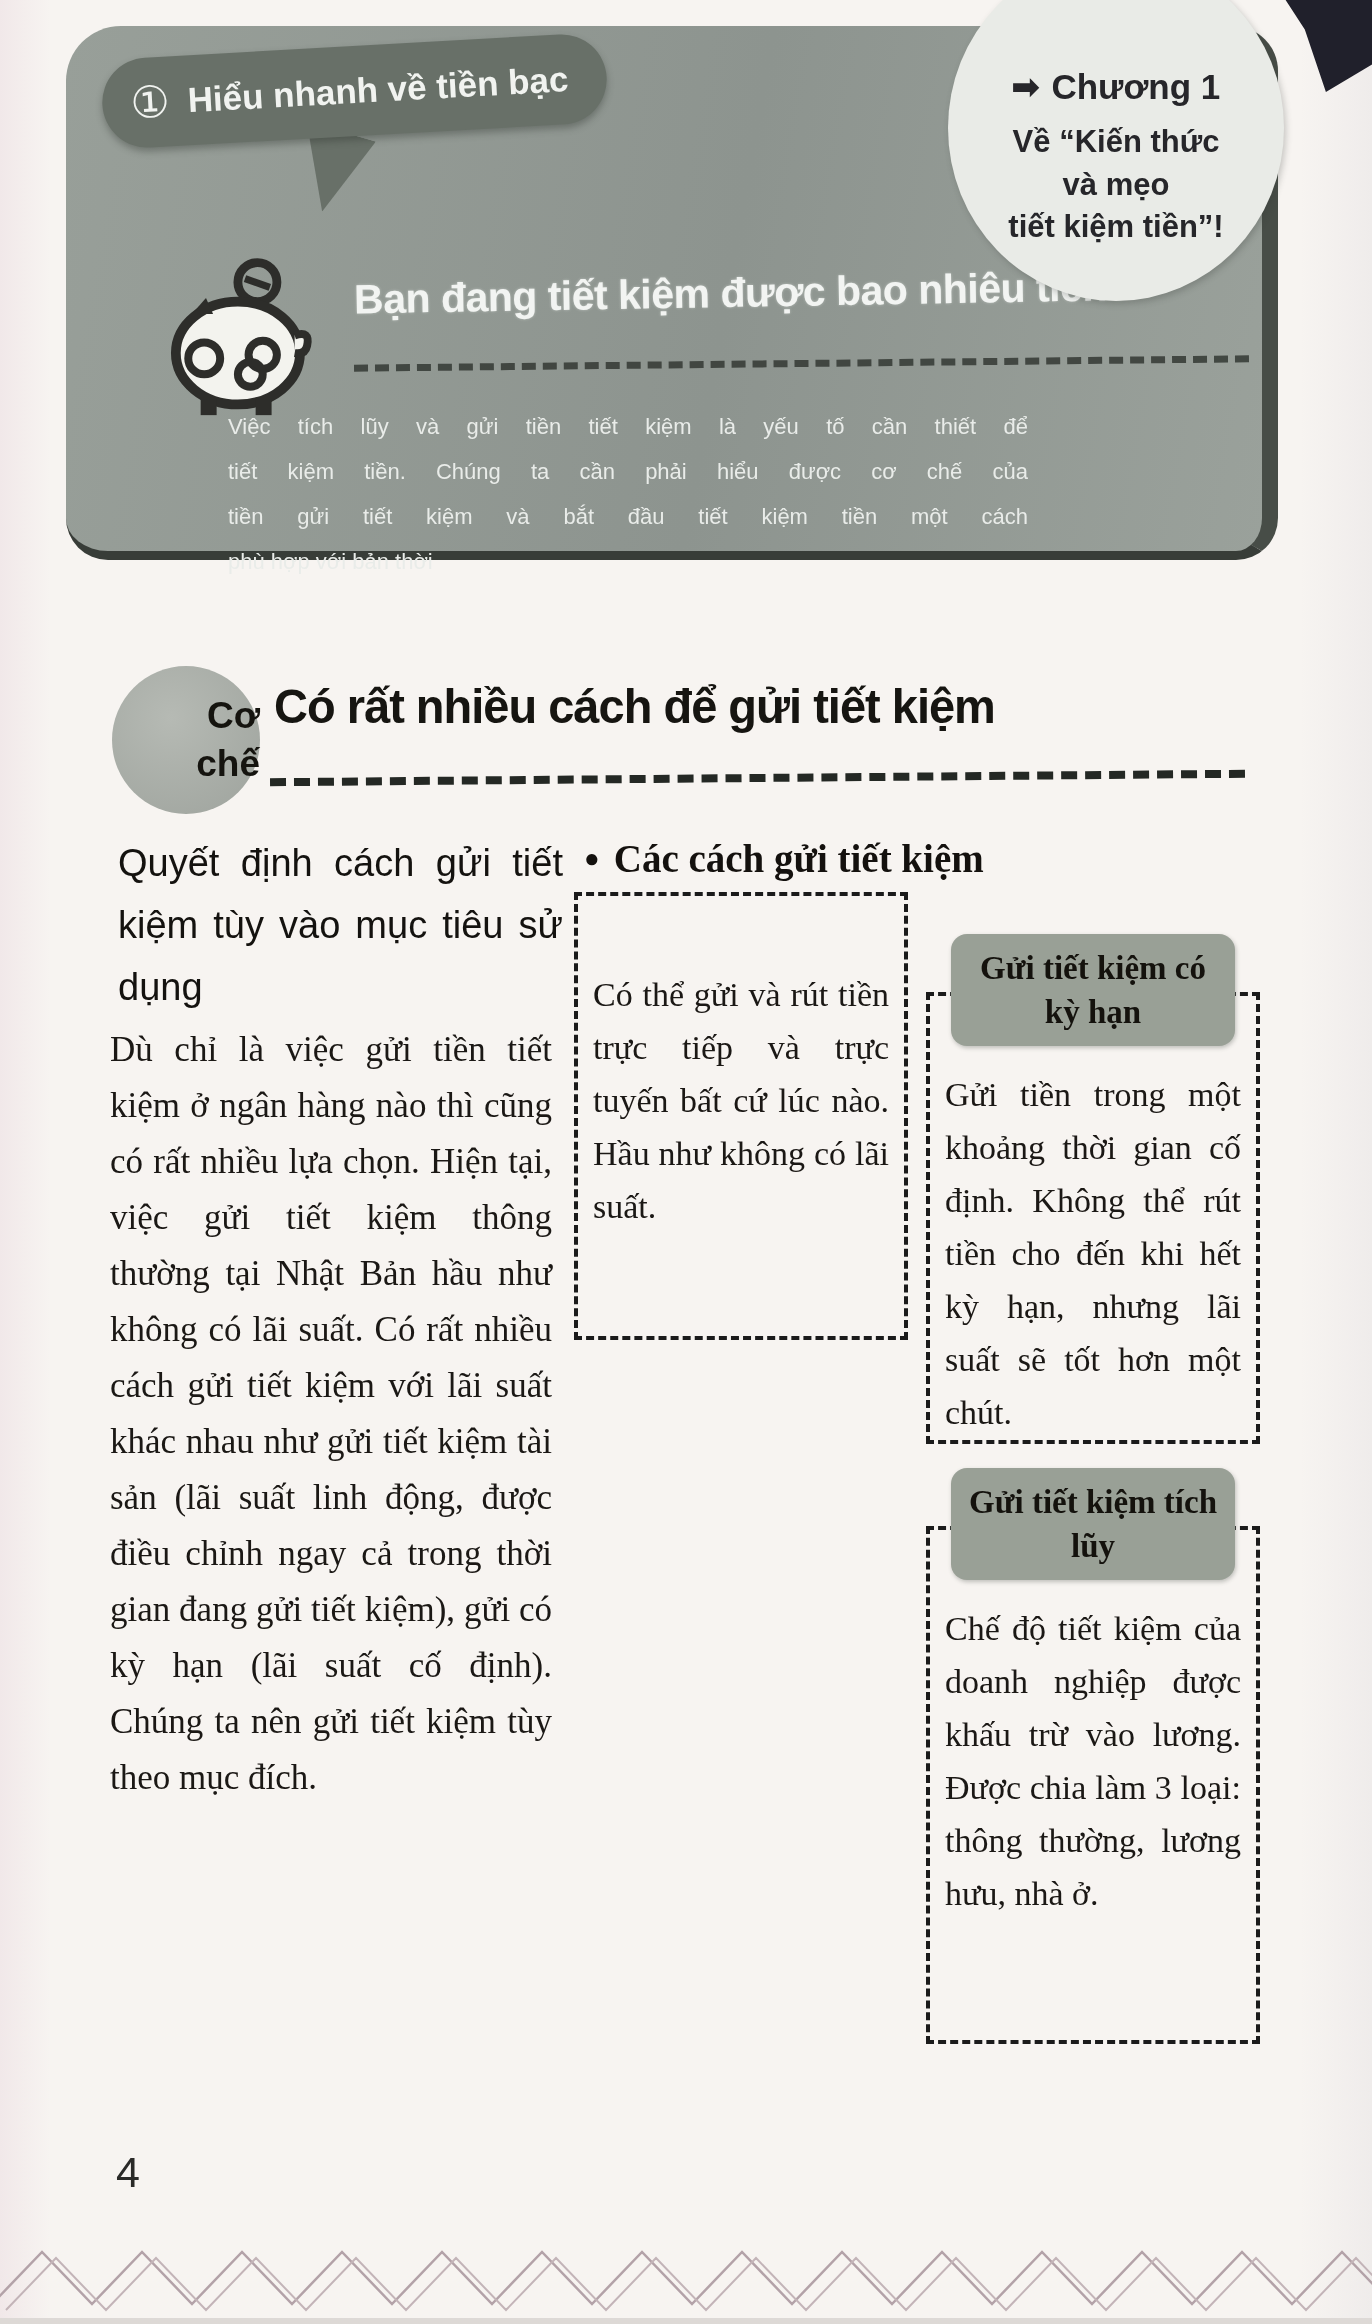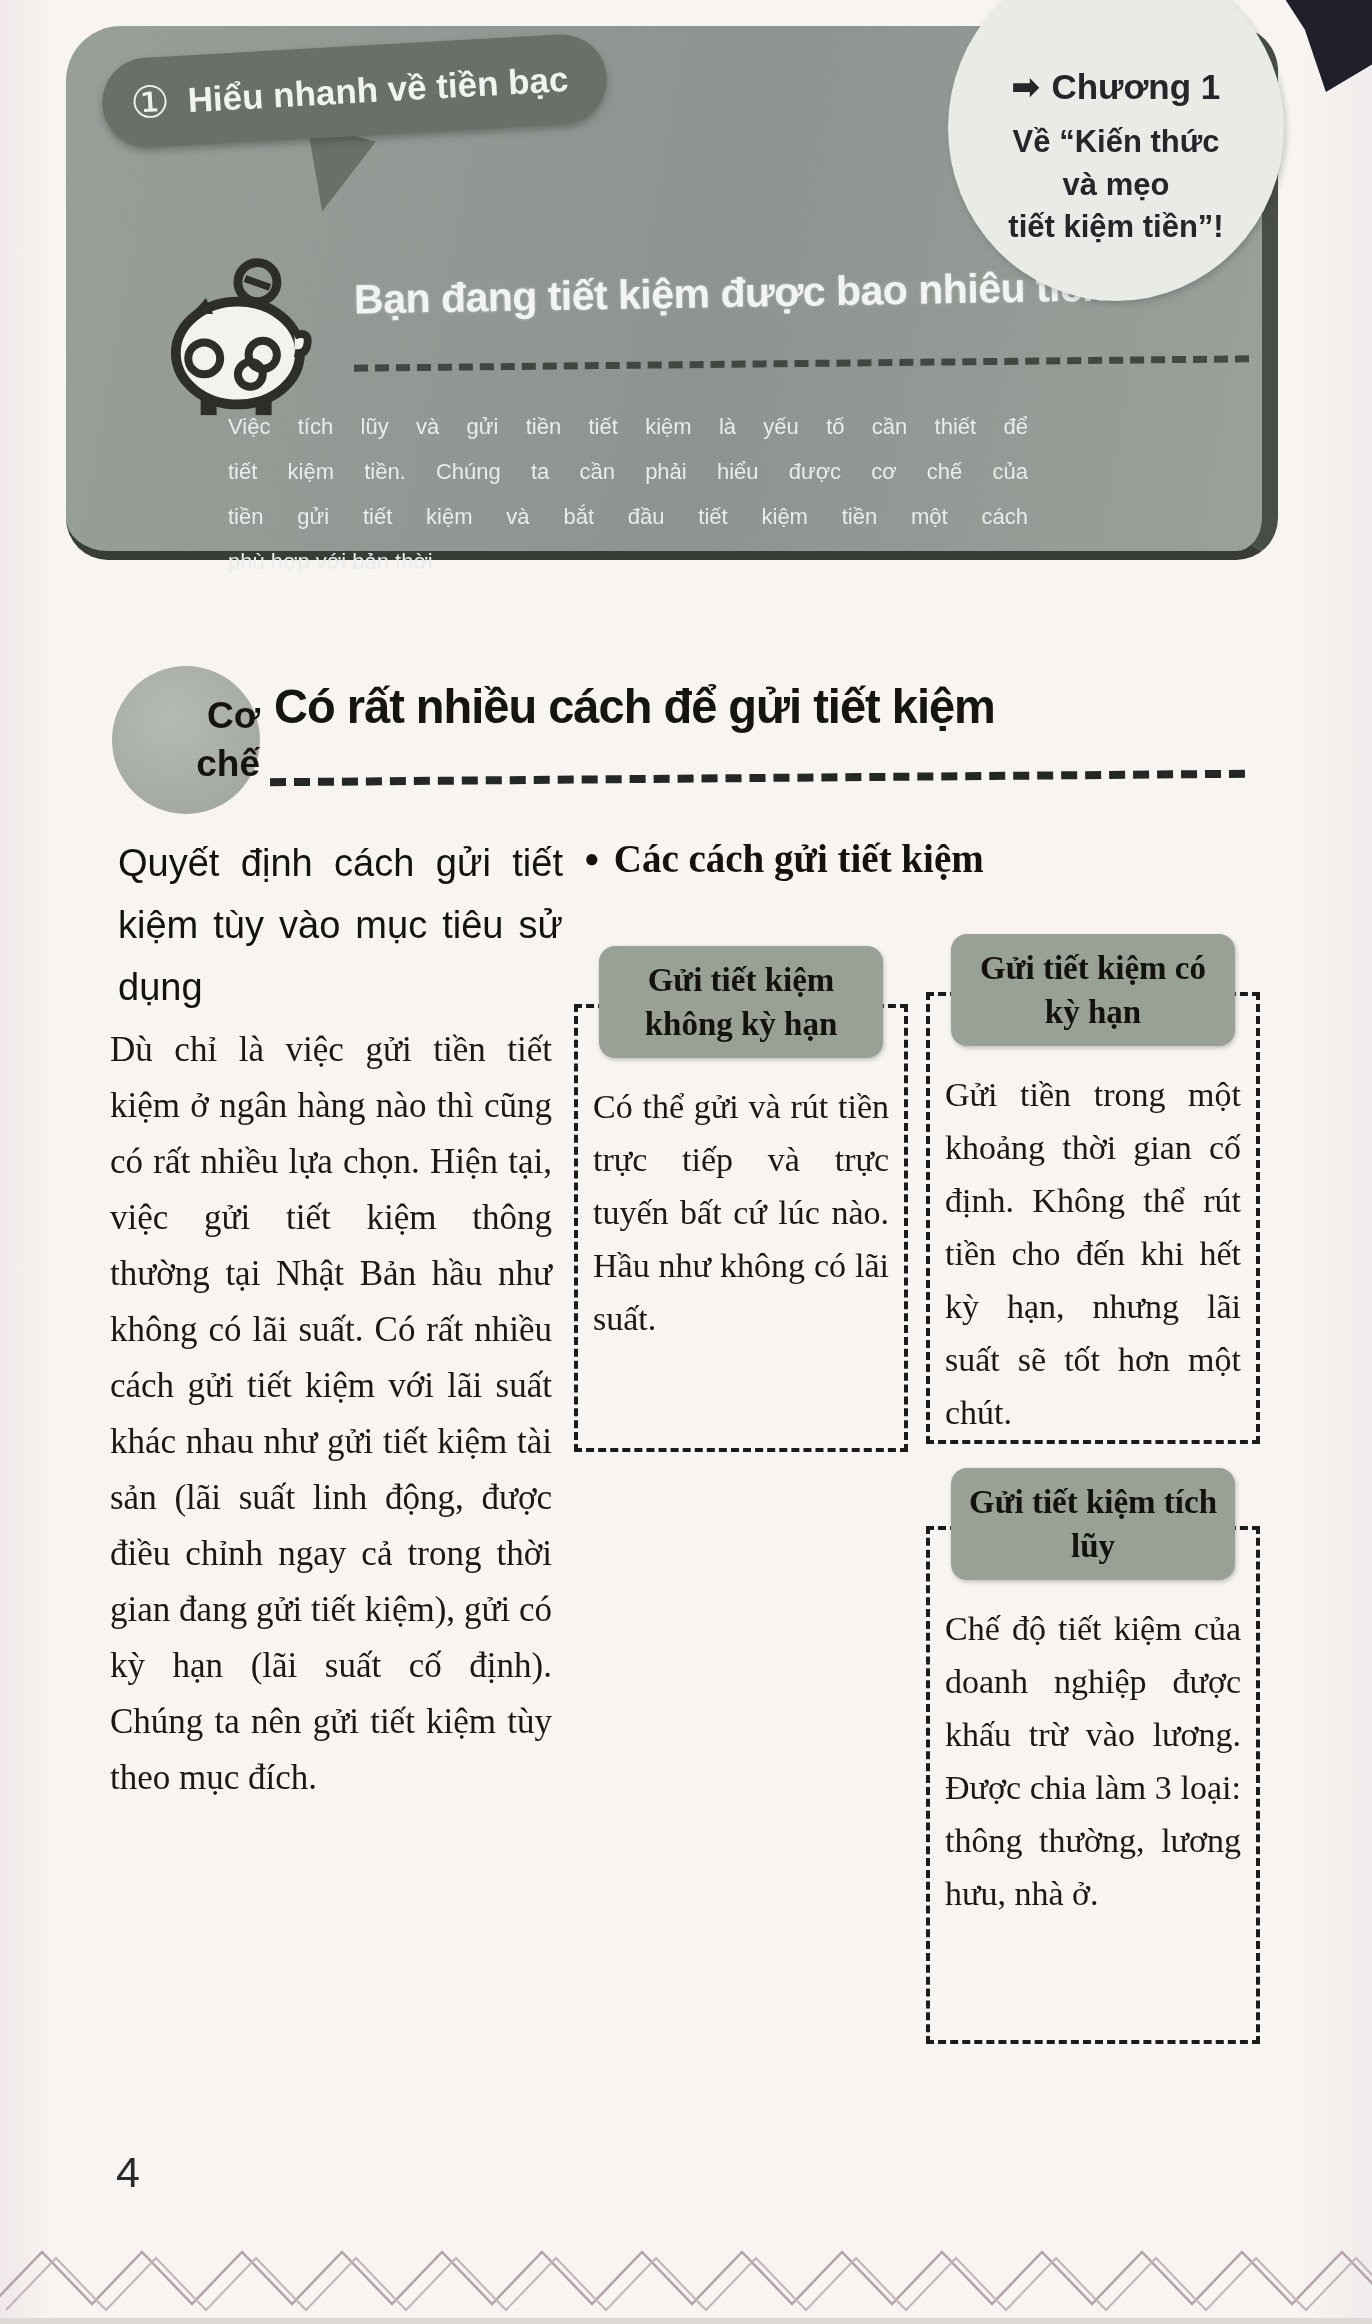--- a/index.html
+++ b/index.html
@@ -171,21 +171,20 @@
 
   <h3 class="left-heading">Quyết định cách gửi tiết kiệm tùy vào mục tiêu sử dụng</h3>
   <p class="left-body">Dù chỉ là việc gửi tiền tiết kiệm ở ngân hàng nào thì cũng có rất nhiều lựa chọn. Hiện tại, việc gửi tiết kiệm thông thường tại Nhật Bản hầu như không có lãi suất. Có rất nhiều cách gửi tiết kiệm với lãi suất khác nhau như gửi tiết kiệm tài sản (lãi suất linh động, được điều chỉnh ngay cả trong thời gian đang gửi tiết kiệm), gửi có kỳ hạn (lãi suất cố định). Chúng ta nên gửi tiết kiệm tùy theo mục đích.</p>
 
   <div class="list-title">
     <span class="list-bullet">●</span>
     <span>Các cách gửi tiết kiệm</span>
   </div>
 
   <div class="card card1">
-    <div class="card-tab">Gửi tiết kiệm không kỳ hạn</div>
     <div class="card-box">Có thể gửi và rút tiền trực tiếp và trực tuyến bất cứ lúc nào. Hầu như không có lãi suất.</div>
   </div>
   <div class="card card2">
     <div class="card-tab">Gửi tiết kiệm có kỳ hạn</div>
     <div class="card-box">Gửi tiền trong một khoảng thời gian cố định. Không thể rút tiền cho đến khi hết kỳ hạn, nhưng lãi suất sẽ tốt hơn một chút.</div>
   </div>
   <div class="card card3">
   </div>
   <div class="card card4">
     <div class="card-tab">Gửi tiết kiệm tích lũy</div>

